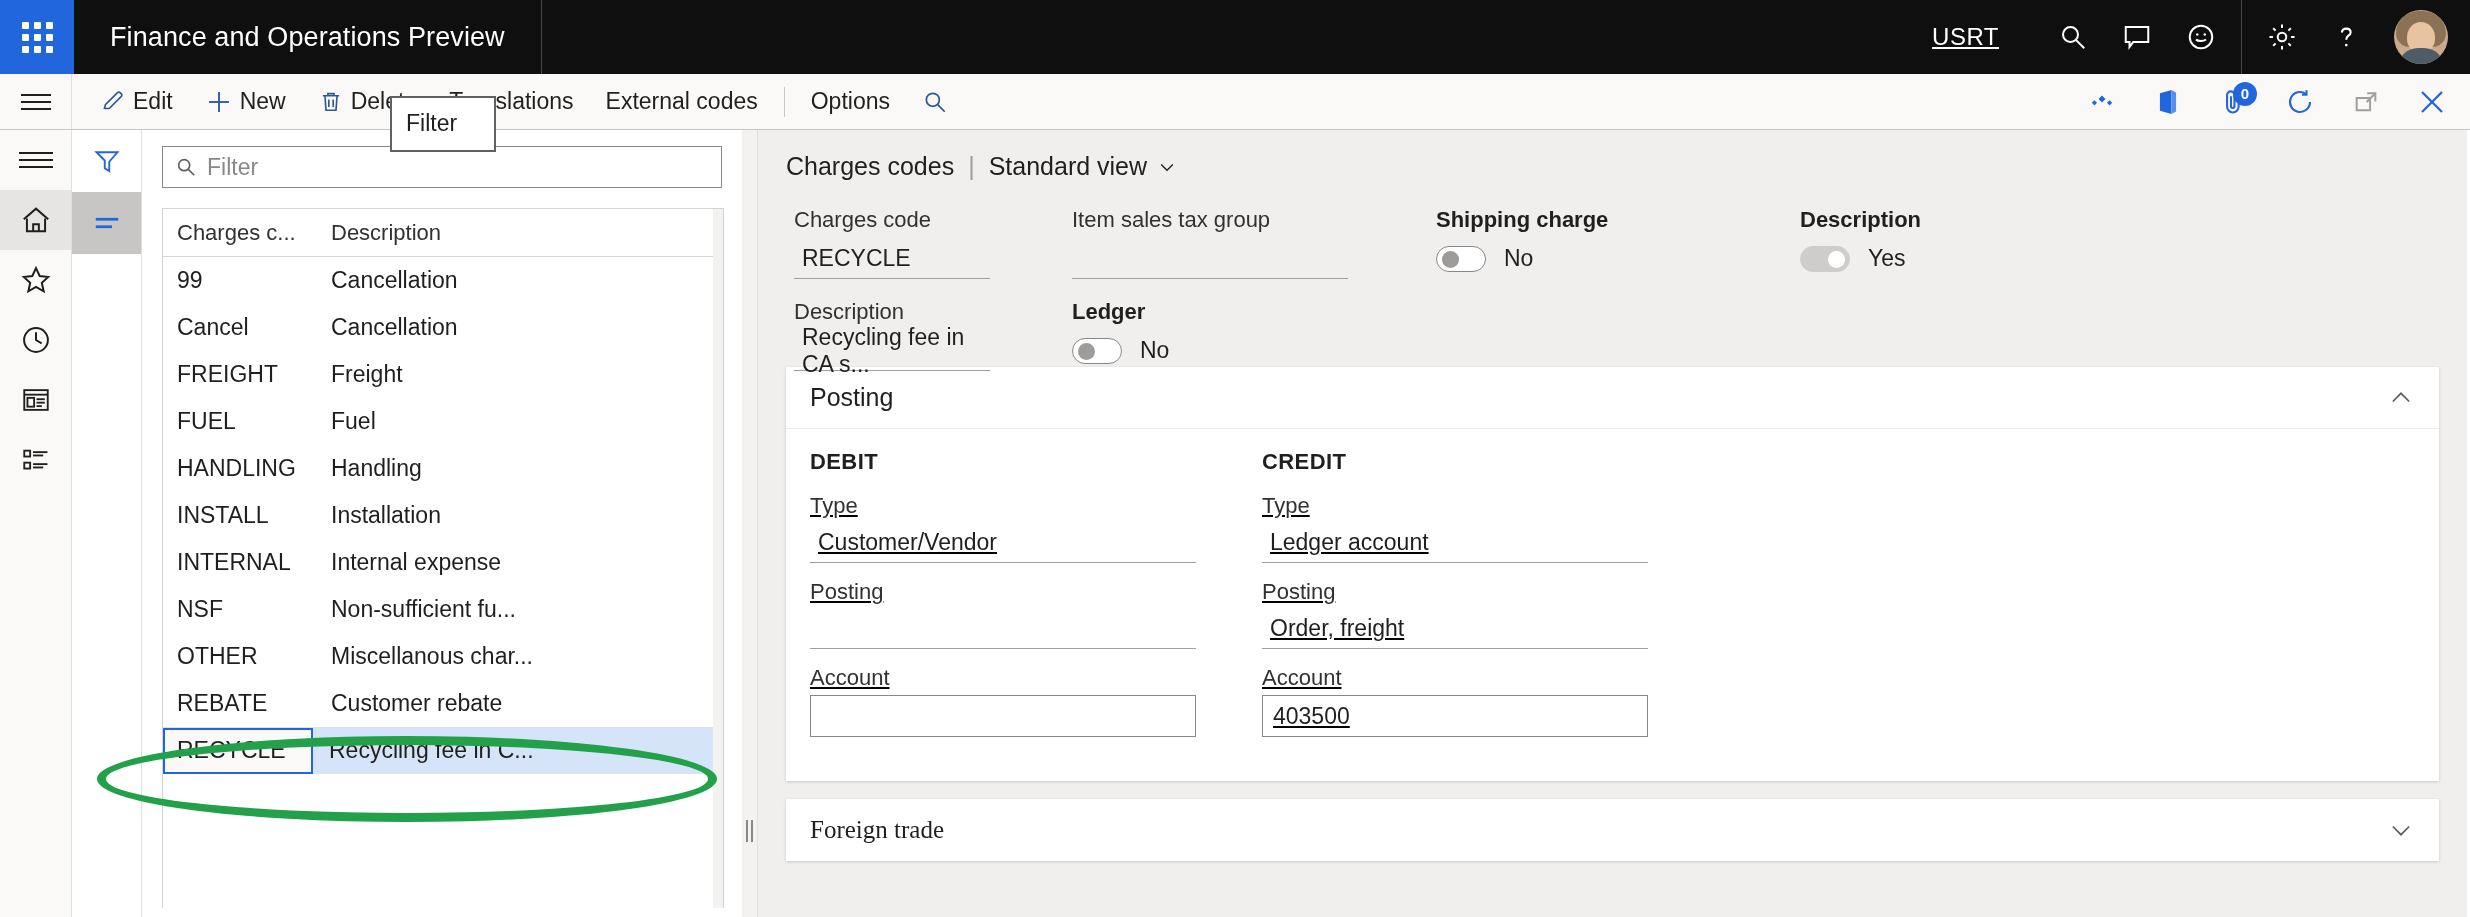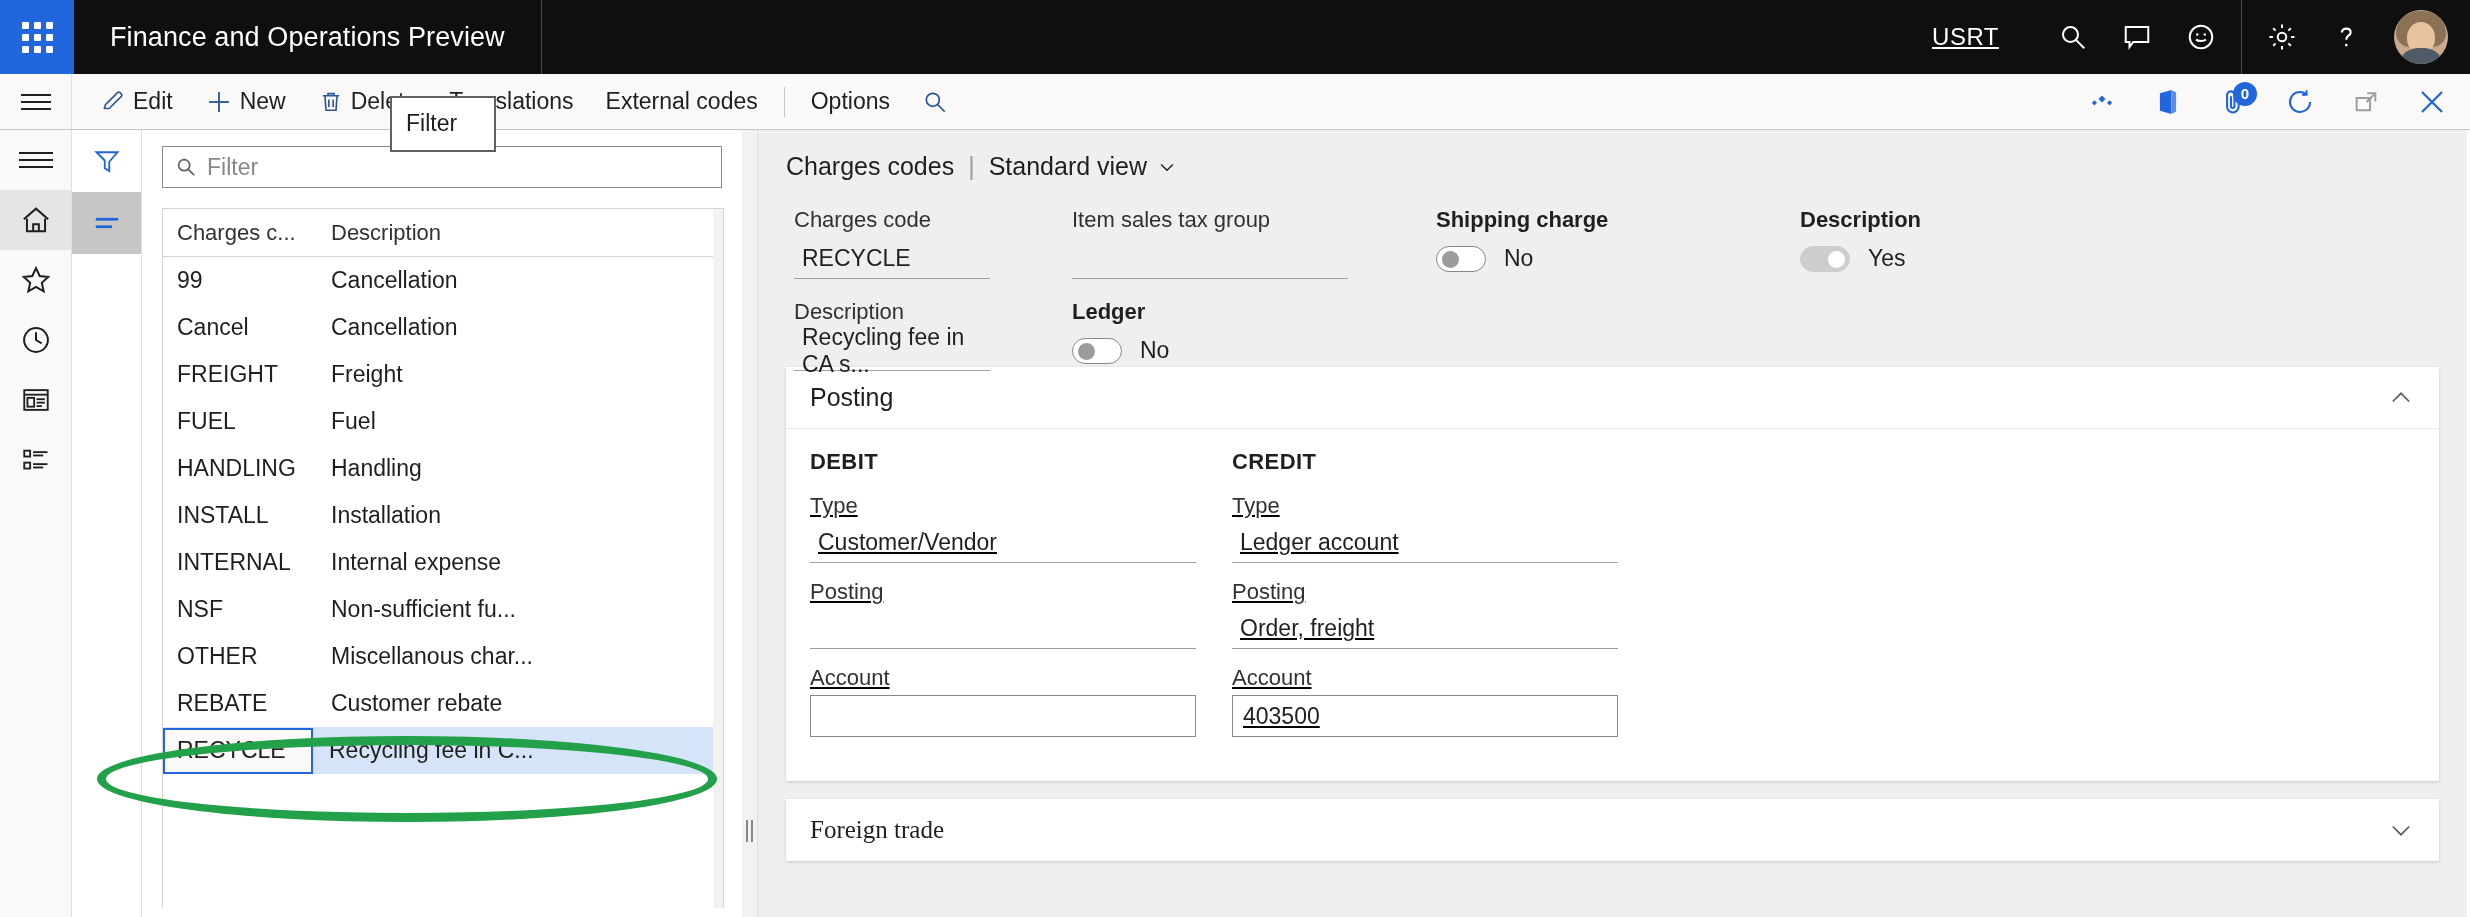--- a/index.html
+++ b/index.html
@@ -199,21 +199,21 @@
 
   
   .card {
     background: #fff; box-shadow: 0 1px 3px rgba(0,0,0,.16); margin-bottom: 18px;
   }
   .card-head {
     height: 62px; display: flex; align-items: center; justify-content: space-between;
     padding: 0 24px; font-size: 25px; color: #201f1e; border-bottom: 1px solid #edebe9;
   }
   .card-head.noline { border-bottom: none; font-family: Liberation Serif, serif; }
-  .card-body { padding: 20px 24px 28px 24px; display: flex; gap: 36px; }
+  .card-body { padding: 20px 24px 28px 24px; display: flex; gap: 66px; }
   .col { width: 386px; }
   .col-title { font-weight: bold; font-size: 22px; color: #201f1e; margin-bottom: 18px; letter-spacing: .4px; }
   .fld { margin-bottom: 16px; text-decoration: underline; }
   .fld .flabel { font-size: 22px; color: #323130; margin-bottom: 4px; }
   .fld .uline {
     border-bottom: 1px solid #a19f9d; height: 40px; display: flex; align-items: center;
     padding-left: 8px; font-size: 23px; color: #201f1e;
   }
   .fld .boxed {
     border: 1px solid #8a8886; height: 42px; display: flex; align-items: center;

